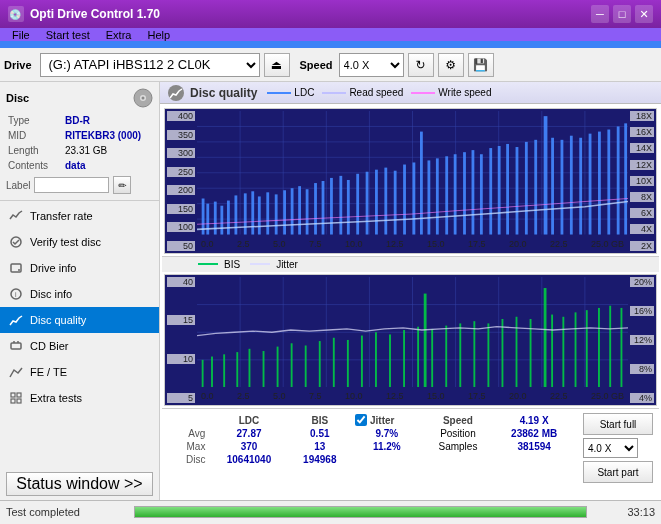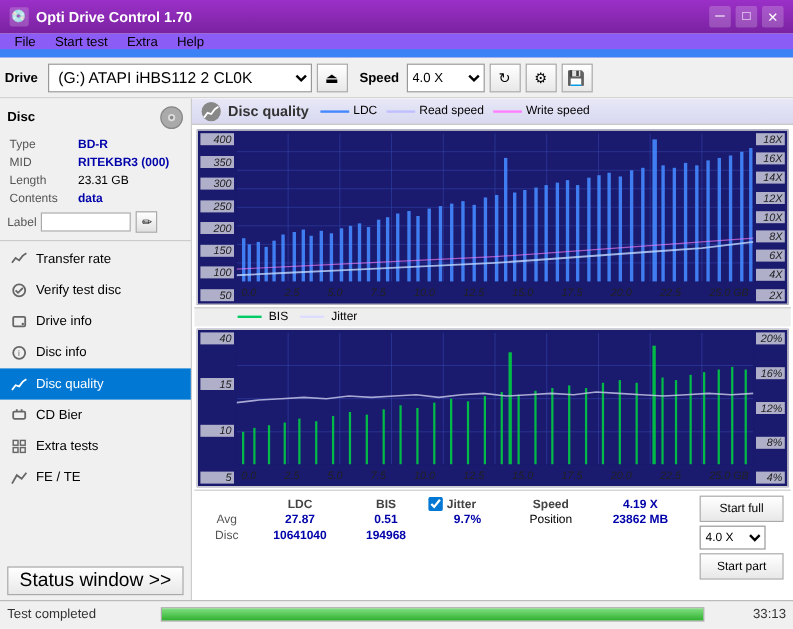--- a/index.html
+++ b/index.html
@@ -146,21 +146,21 @@
       border-bottom: 1px solid #bbb;
     }
     .content-icon { width: 16px; height: 16px; background: #888; border-radius: 8px; display: flex; align-items: center; justify-content: center; }
     .content-title { font-size: 12px; font-weight: bold; color: #333; }
     .legend { display: flex; align-items: center; gap: 8px; margin-left: 4px; }
     .legend-item { display: flex; align-items: center; gap: 3px; font-size: 10px; }
     .legend-line { width: 24px; height: 2px; }
 
     
     .charts { flex: 1; display: flex; flex-direction: column; padding: 2px; }
-    .chart-area { flex: 1; position: relative; border: 1px solid #ccc; margin: 2px; background: #1a1a6e; font-style: italic; }
+    .chart-area { flex: 1; position: relative; border: 1px solid #ccc; margin: 2px; background: #1a1a6e; }
     .chart-axis-y { position: absolute; left: 0; top: 0; bottom: 0; width: 32px; display: flex; flex-direction: column; justify-content: space-between; padding: 2px 2px; }
     .axis-label { font-size: 9px; color: #222; background: rgba(240,240,240,0.7); text-align: right; padding-right: 2px; }
     .chart-axis-y-right { position: absolute; right: 0; top: 0; bottom: 0; width: 28px; display: flex; flex-direction: column; justify-content: space-between; padding: 2px 2px; }
     .chart-inner { position: absolute; left: 32px; right: 28px; top: 2px; bottom: 18px; background: #1a1a6e; overflow: hidden; }
     .chart-inner-2 { position: absolute; left: 32px; right: 28px; top: 2px; bottom: 18px; background: #1a1a6e; overflow: hidden; }
     .chart-x-axis { position: absolute; left: 32px; right: 28px; bottom: 0; height: 18px; display: flex; justify-content: space-between; align-items: center; padding: 0 4px; }
     .x-label { font-size: 9px; color: #222; }
     svg.chart-svg { width: 100%; height: 100%; }
 
     
@@ -169,21 +169,21 @@
       border-top: 1px solid #ccc;
       display: flex;
       padding: 4px 6px;
       gap: 8px;
     }
     .stats-table-area { flex: 1; }
     .stats-table { width: 100%; font-size: 10px; border-collapse: collapse; }
     .stats-table th { font-weight: bold; text-align: center; padding: 1px 4px; color: #444; }
     .stats-table td { text-align: center; padding: 1px 4px; }
     .stats-table td.blue { color: #00a; font-weight: bold; }
-    .stats-table td.row-label { text-align: center; color: #555; }
+    .stats-table td.row-label { text-align: right; color: #555; }
     .checkbox-row { display: flex; align-items: center; gap: 3px; font-size: 10px; }
     .jitter-check { width: 12px; height: 12px; accent-color: #0078d4; }
 
     .stats-right { display: flex; flex-direction: column; gap: 3px; font-size: 10px; }
     .speed-select-small {
       height: 20px;
       width: 55px;
       border: 1px solid #999;
       background: white;
       font-size: 10px;
@@ -343,35 +343,35 @@
               <rect x="2" y="4" width="10" height="6" rx="1" fill="none" stroke="#666" stroke-width="1.5"></rect>
               <line x1="5" y1="4" x2="5" y2="2" stroke="#666" stroke-width="1.5"></line>
               <line x1="9" y1="4" x2="9" y2="2" stroke="#666" stroke-width="1.5"></line>
             </svg>
         </span>
         <span>CD Bier</span>
       </div>
       <div class="nav-item">
         <span class="nav-icon">
           <svg viewBox="0 0 14 14">
+              <polyline points="1,12 5,5 9,8 13,3" fill="none" stroke="#666" stroke-width="1.5"></polyline>
+            </svg>
+        </span>
+        <span>FE / TE</span>
+      </div>
+      <div class="nav-item">
+        <span class="nav-icon">
+          <svg viewBox="0 0 14 14">
               <rect x="2" y="2" width="4" height="4" fill="none" stroke="#666" stroke-width="1.2"></rect>
               <rect x="8" y="2" width="4" height="4" fill="none" stroke="#666" stroke-width="1.2"></rect>
               <rect x="2" y="8" width="4" height="4" fill="none" stroke="#666" stroke-width="1.2"></rect>
               <rect x="8" y="8" width="4" height="4" fill="none" stroke="#666" stroke-width="1.2"></rect>
             </svg>
         </span>
         <span>Extra tests</span>
-      </div>
-      <div class="nav-item">
-        <span class="nav-icon">
-          <svg viewBox="0 0 14 14">
-              <polyline points="1,12 5,5 9,8 13,3" fill="none" stroke="#666" stroke-width="1.5"></polyline>
-            </svg>
-        </span>
-        <span>FE / TE</span>
       </div>
     </div>
 
     <button class="status-btn">Status window &gt;&gt;</button>
   </div>
 
   <div class="content">
 
     <div class="content-header">
       <div class="content-icon">
@@ -635,20 +635,28 @@
             <tbody>
               <tr>
                 <td class="row-label">Avg</td>
                 <td class="blue">27.87</td>
                 <td class="blue">0.51</td>
                 <td class="blue">9.7%</td>
                 <td>Position</td>
                 <td class="blue">23862 MB</td>
               </tr>
               <tr>
+                <td class="row-label">Max</td>
+                <td class="blue">370</td>
+                <td class="blue">13</td>
+                <td class="blue">11.2%</td>
+                <td>Samples</td>
+                <td class="blue">381594</td>
+              </tr>
+              <tr>
                 <td class="row-label">Disc</td>
                 <td class="blue">10641040</td>
                 <td class="blue">194968</td>
                 <td></td>
                 <td></td>
                 <td></td>
               </tr>
             </tbody>
           </table>
         </div>

